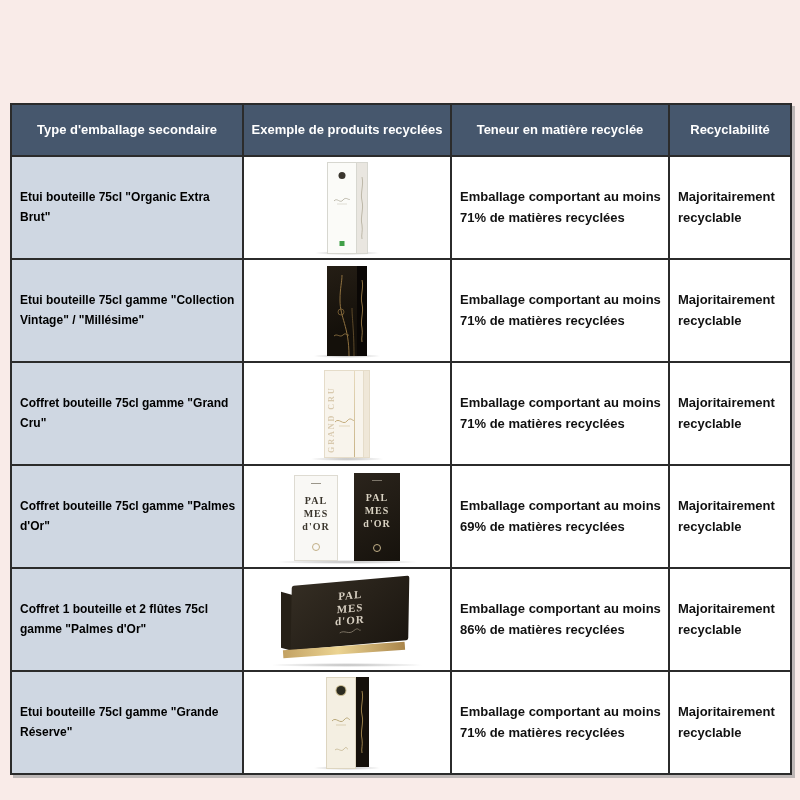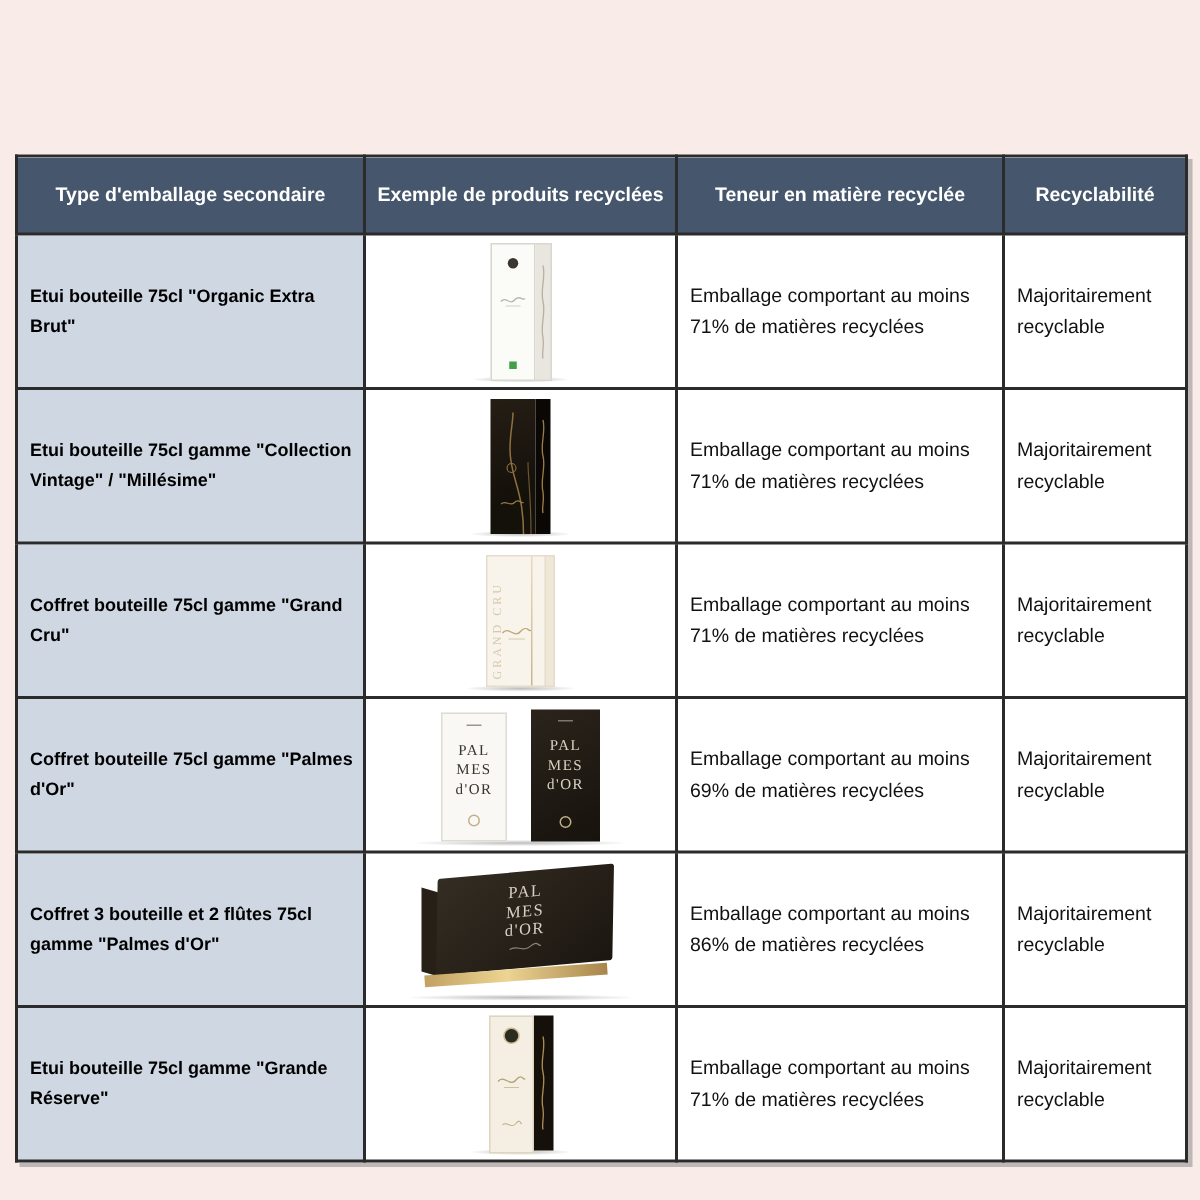--- a/index.html
+++ b/index.html
@@ -2,21 +2,21 @@
 <html><head>
 <meta charset="utf-8">
 <style>
   html,body{margin:0;padding:0;width:800px;height:800px;overflow:hidden;
     background:#f9ebe8;font-family:"Liberation Sans",sans-serif;}
   .stage{position:relative;width:800px;height:800px;margin-top:20px;}
   table.tbl{border-collapse:collapse;table-layout:fixed;
     position:absolute;left:10px;top:83px;width:780px;
     background:#ffffff;border:2px solid #1f1f1f;
     box-shadow:3px 3px 0 rgba(140,140,140,.55);}
-  .tbl th,.tbl td{border:2px solid #2b2b2b;vertical-align:middle;overflow:hidden;}
+  .tbl th,.tbl td{border:2px solid #2b2b2b;vertical-align:middle;overflow:hidden;font-weight:bold;}
   .tbl th{background:#46576d;color:#ffffff;font-size:13px;font-weight:bold;
     text-align:center;height:46px;line-height:1.45;padding:2px 6px;}
   .tbl td{height:93px;}
   td.c1{background:#cfd7e2;font-weight:bold;font-size:12px;color:#000;
     padding:4px 6px 4px 8px;line-height:1.6;}
   td.c3,td.c4{background:#fff;font-size:13px;color:#111;
     padding:4px 6px 4px 8px;line-height:1.55;}
   td.c2{background:#fff;padding:0;}
 
   
@@ -203,21 +203,21 @@
               </div>
             </div>
             <div class="pshadow" style="width:140px"></div>
           </div>
         </td>
         <td class="c3">Emballage comportant au moins 69% de matières recyclées</td>
         <td class="c4">Majoritairement recyclable</td>
       </tr>
 
       <tr>
-        <td class="c1">Coffret 3 bouteille et 2 flûtes  75cl gamme "Palmes d'Or"</td>
+        <td class="c1">Coffret 1 bouteille et 2 flûtes  75cl gamme "Palmes d'Or"</td>
         <td class="c2">
           <div class="prod">
             <div class="coffret">
               <div class="cof-side"></div>
               <div class="cof-top">
                 <div class="cof-txt">
                   <span>PAL</span>
                   <span>MES</span>
                   <span>d'OR</span>
                 </div>

